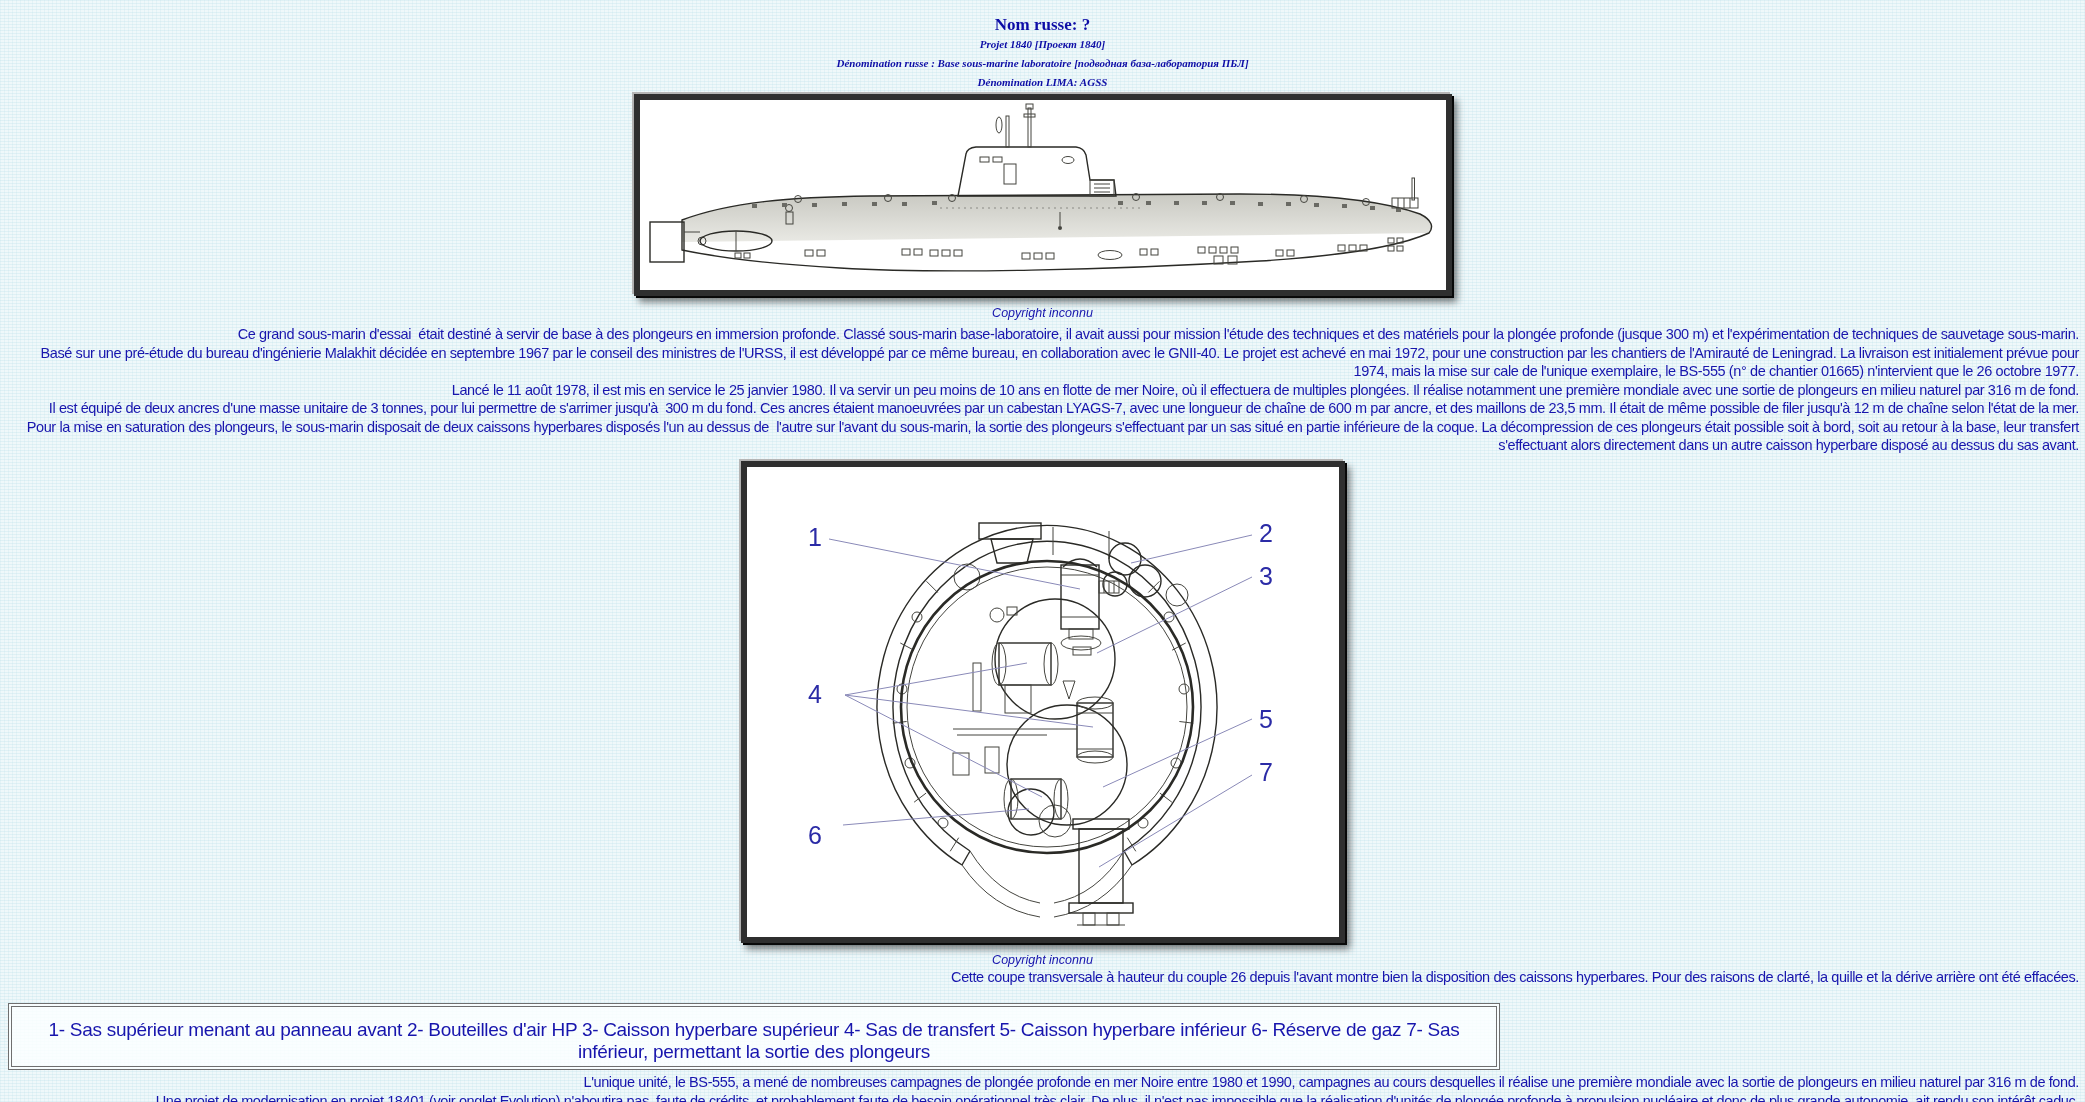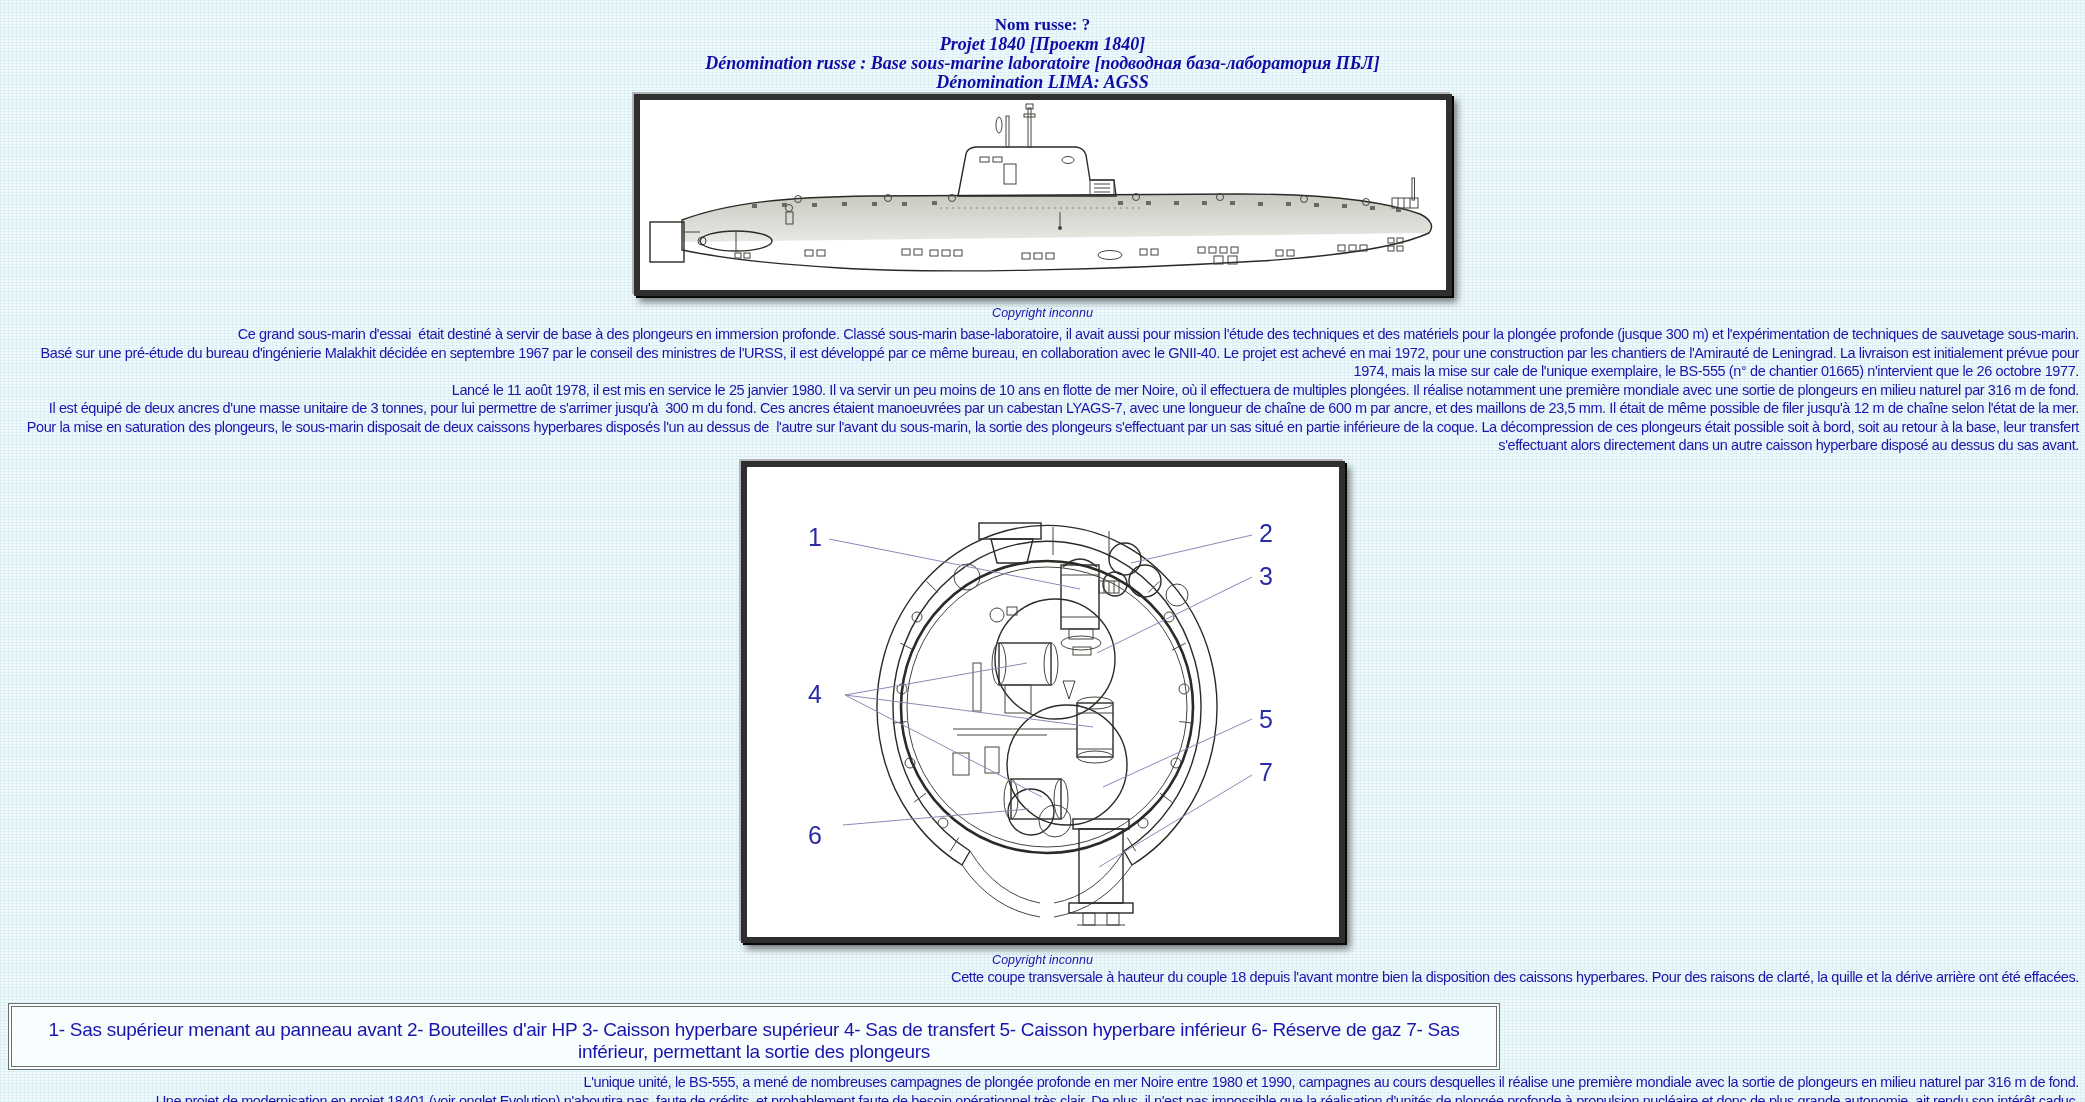--- a/index.html
+++ b/index.html
@@ -7,21 +7,21 @@
     width:2085px;height:1102px;overflow:hidden;
     font-family:"Liberation Sans",sans-serif;
     color:#1715ad;
     background-color:#eff8fa;
     background-image:
       repeating-linear-gradient(0deg, rgba(186,223,233,.30) 0 1px, rgba(255,255,255,0) 1px 3px),
       repeating-linear-gradient(90deg, rgba(186,223,233,.22) 0 1px, rgba(255,255,255,0) 1px 4px);
   }
   .hdr{ text-align:center; padding-top:14px;font-family:Liberation Serif, serif; }
   .hdr-title{ font-size:17px; font-weight:bold; line-height:21px; color:#0d0da6;}
-  .hdr-line{ font-size:18px; font-weight:bold; font-style:italic; line-height:19px; color:#0d0da6;}
+  .hdr-line{ font-size:11px; font-weight:bold; font-style:italic; line-height:19px; color:#0d0da6;}
   .frame{
     background:#fff; border:6px solid #2f2f2f; margin:2px auto 0;
     box-shadow: 5px 6px 7px rgba(20,20,20,.55), -2px -2px 0 #b7b7b7, 2px 2px 0 #000;
     position:relative;
   }
   .frame.profile{ width:806px; height:190px; }
   .frame.section{ width:592px; height:470px; margin-top:6px;}
   .caption{ text-align:center; font-style:italic; font-size:12.5px; line-height:15px; margin-top:10px; }
   .paras{ margin-top:4px; }
   .para{
@@ -315,18 +315,18 @@
       <text class="lbl" x="519" y="118">3</text>
       <text class="lbl" x="68" y="236">4</text>
       <text class="lbl" x="519" y="261">5</text>
       <text class="lbl" x="68" y="377">6</text>
       <text class="lbl" x="519" y="314">7</text>
     </g>
   </svg>
 </div>
 <div class="caption">Copyright inconnu</div>
 
-<div class="para"> Cette coupe transversale à hauteur du couple 18 depuis l'avant montre bien la disposition des caissons hyperbares. Pour des raisons de clarté, la quille et la dérive arrière ont été effacées.</div>
+<div class="para"> Cette coupe transversale à hauteur du couple 26 depuis l'avant montre bien la disposition des caissons hyperbares. Pour des raisons de clarté, la quille et la dérive arrière ont été effacées.</div>
 
 <div class="legend-box">1- Sas supérieur menant au panneau avant 2- Bouteilles d'air HP 3- Caisson hyperbare supérieur 4- Sas de transfert 5- Caisson hyperbare inférieur 6- Réserve de gaz 7- Sas inférieur, permettant la sortie des plongeurs</div>
 
 <div class="para"> L'unique unité, le BS-555, a mené de nombreuses campagnes de plongée profonde en mer Noire entre 1980 et 1990, campagnes au cours desquelles il réalise une première mondiale avec la sortie de plongeurs en milieu naturel par 316 m de fond.</div>
 <div class="para"> Une projet de modernisation en projet 18401 (voir onglet Evolution) n'aboutira pas, faute de crédits, et probablement faute de besoin opérationnel très clair. De plus, il n'est pas impossible que la réalisation d'unités de plongée profonde à propulsion nucléaire et donc de plus grande autonomie, ait rendu son intérêt caduc.</div>
 
 </body></html>

